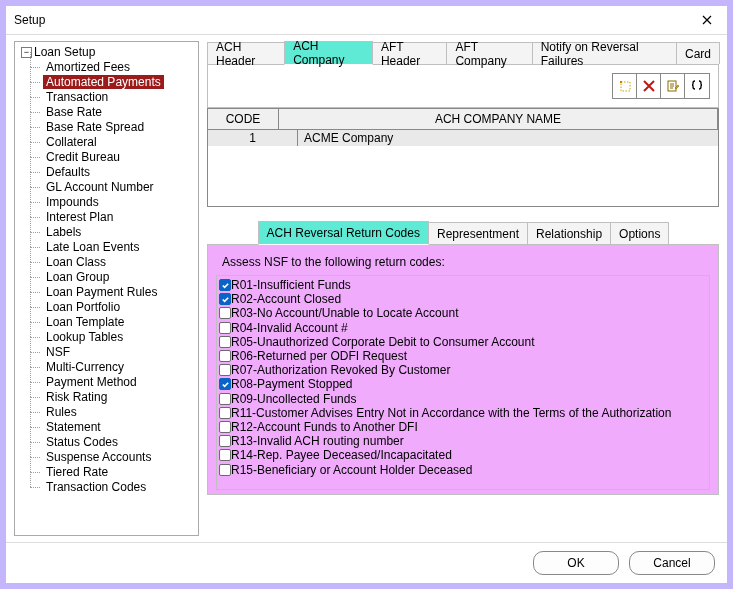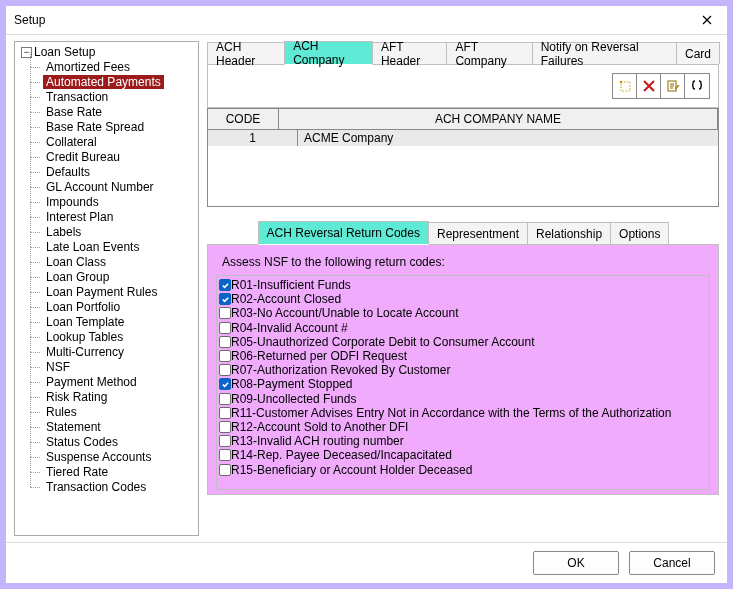--- a/index.html
+++ b/index.html
@@ -43,21 +43,21 @@
   .subtabs-wrap { margin-top:8px; }
   .sub-panel { border:1px solid #bfbfbf; border-top:none; background:#f0abfc; padding:8px 8px 4px 8px; }
   .sub-label { margin: 2px 0 6px 6px; }
   .code-list { border:1px solid #bfbfbf; height:215px; overflow-y:auto; padding:2px 4px 2px 2px;}
   .code-row { display:flex; align-items:center; line-height:14px; height:14.2px; cursor:pointer;}
   .cb { width:12px; height:12px; border:1px solid #6b6b6b; border-radius:2px; background:#fff; display:flex; align-items:center; justify-content:center; flex:0 0 12px;}
   .cb.checked { background:#0a63c7; border-color:#0a63c7;}
   .cb.checked svg { width:9px; height:9px; display:block;}
   .cb svg { display:none; }
   .footer { display:flex; justify-content:flex-end; gap:10px; padding:8px 12px; border-top:1px solid #ddd; }
-  .btn { min-width:86px; height:24px; border:1px solid #888; background:#fdfdfd; cursor:pointer; font:inherit; border-radius:2px;}
+  .btn { min-width:86px; height:24px; border:1px solid #888; background:#fdfdfd; cursor:pointer; font:inherit; border-radius:10px;}
   
   ::-webkit-scrollbar { width:14px; }
   ::-webkit-scrollbar-thumb { background:#cfcfcf; border:3px solid #fff; border-radius:8px;}
 </style>
 </head>
 <body>
 
 <div class="window">
   <div class="titlebar">
     <div class="title">Setup</div>
@@ -91,22 +91,22 @@
               <div class="tree-item"><span>Impounds</span></div>
               <div class="tree-item"><span>Interest Plan</span></div>
               <div class="tree-item"><span>Labels</span></div>
               <div class="tree-item"><span>Late Loan Events</span></div>
               <div class="tree-item"><span>Loan Class</span></div>
               <div class="tree-item"><span>Loan Group</span></div>
               <div class="tree-item"><span>Loan Payment Rules</span></div>
               <div class="tree-item"><span>Loan Portfolio</span></div>
               <div class="tree-item"><span>Loan Template</span></div>
               <div class="tree-item"><span>Lookup Tables</span></div>
+              <div class="tree-item"><span>NSF</span></div>
               <div class="tree-item"><span>Multi-Currency</span></div>
-              <div class="tree-item"><span>NSF</span></div>
               <div class="tree-item"><span>Payment Method</span></div>
               <div class="tree-item"><span>Risk Rating</span></div>
               <div class="tree-item"><span>Rules</span></div>
               <div class="tree-item"><span>Statement</span></div>
               <div class="tree-item"><span>Status Codes</span></div>
               <div class="tree-item"><span>Suspense Accounts</span></div>
               <div class="tree-item"><span>Tiered Rate</span></div>
               <div class="tree-item"><span>Transaction Codes</span></div>
             </div>
         </div>
@@ -225,21 +225,21 @@
               <div class="code-row">
                 <div class="cb"></div>
                 <span>R09-Uncollected Funds</span>
               </div>
               <div class="code-row">
                 <div class="cb"></div>
                 <span>R11-Customer Advises Entry Not in Accordance with the Terms of the Authorization</span>
               </div>
               <div class="code-row">
                 <div class="cb"></div>
-                <span>R12-Account Sold to Another DFI</span>
+                <span>R12-Account Funds to Another DFI</span>
               </div>
               <div class="code-row">
                 <div class="cb"></div>
                 <span>R13-Invalid ACH routing number</span>
               </div>
               <div class="code-row">
                 <div class="cb"></div>
                 <span>R14-Rep. Payee Deceased/Incapacitated</span>
               </div>
               <div class="code-row">

